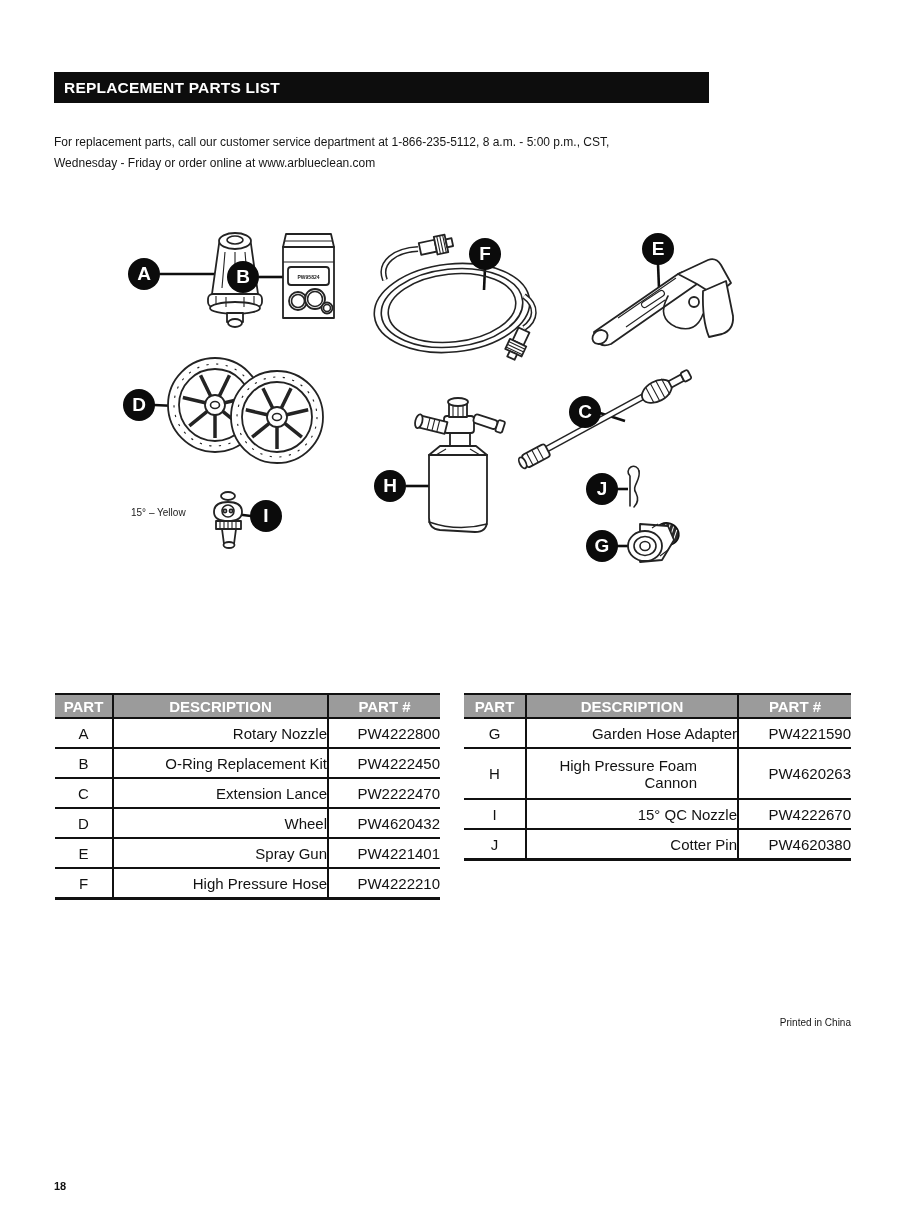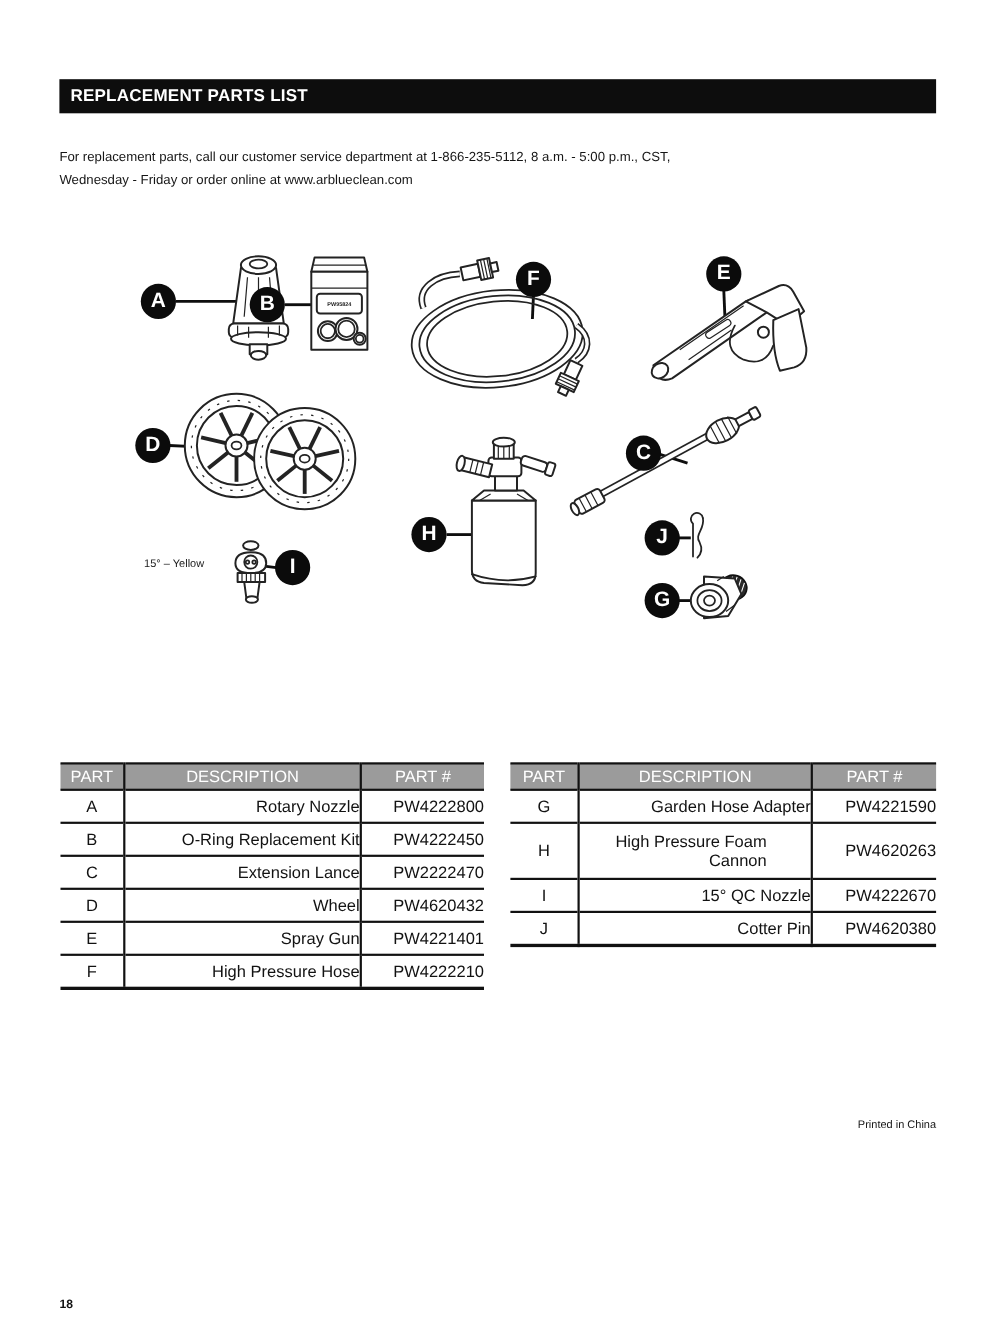--- a/index.html
+++ b/index.html
@@ -1,21 +1,21 @@
 <!DOCTYPE html>
 <html><head>
 <meta charset="utf-8">
 <style>
   html,body { margin:0; padding:0; background:#fff; }
   .page {
     position:relative; width:906px; height:1208px; background:#ffffff;
     font-family:"Liberation Sans", sans-serif; color:#1a1a1a; overflow:hidden;
   }
   .title-bar {
-    position:absolute; left:54px; top:72px; width:797px; height:31px;
+    position:absolute; left:54px; top:72px; width:655px; height:31px;
     background:#0d0d0d; color:#ffffff; display:flex; align-items:center;
     box-sizing:border-box; padding-left:10px;
     font-size:15.5px; font-weight:bold; letter-spacing:0.2px;
   }
   .intro {
     position:absolute; left:54px; top:132px; width:790px;
     font-size:12px; line-height:21px; color:#161616;
   }
   .diagram-svg { position:absolute; left:0; top:200px; }
   .callout {
@@ -27,21 +27,21 @@
     position:absolute; left:131px; top:507px; width:90px;
     font-size:10px; color:#1a1a1a; white-space:nowrap;
   }
   table.parts {
     position:absolute; border-collapse:collapse; table-layout:fixed;
     font-size:15px; color:#121212;
   }
   table.parts-left  { left:55px;  top:693px; width:385px; }
   table.parts-right { left:464px; top:693px; width:387px; }
   table.parts th {
-    background:#9b9b9b; color:#ffffff; font-weight:normal; font-size:15px;
+    background:#9b9b9b; color:#ffffff; font-weight:bold; font-size:15px;
     height:22px; text-align:center; padding:0;
   }
   table.parts td { background:#fff; padding:2px 0; }
   table.parts tr { border-top:2.5px solid #111; }
   table.parts tr:last-child { border-bottom:3px solid #111; }
   table.parts .col-part { text-align:center; }
   table.parts .col-desc, table.parts .col-num {
     text-align:right; padding-left:8px; border-left:2.5px solid #111;
   }
   table.parts-left  td { height:24px; }

